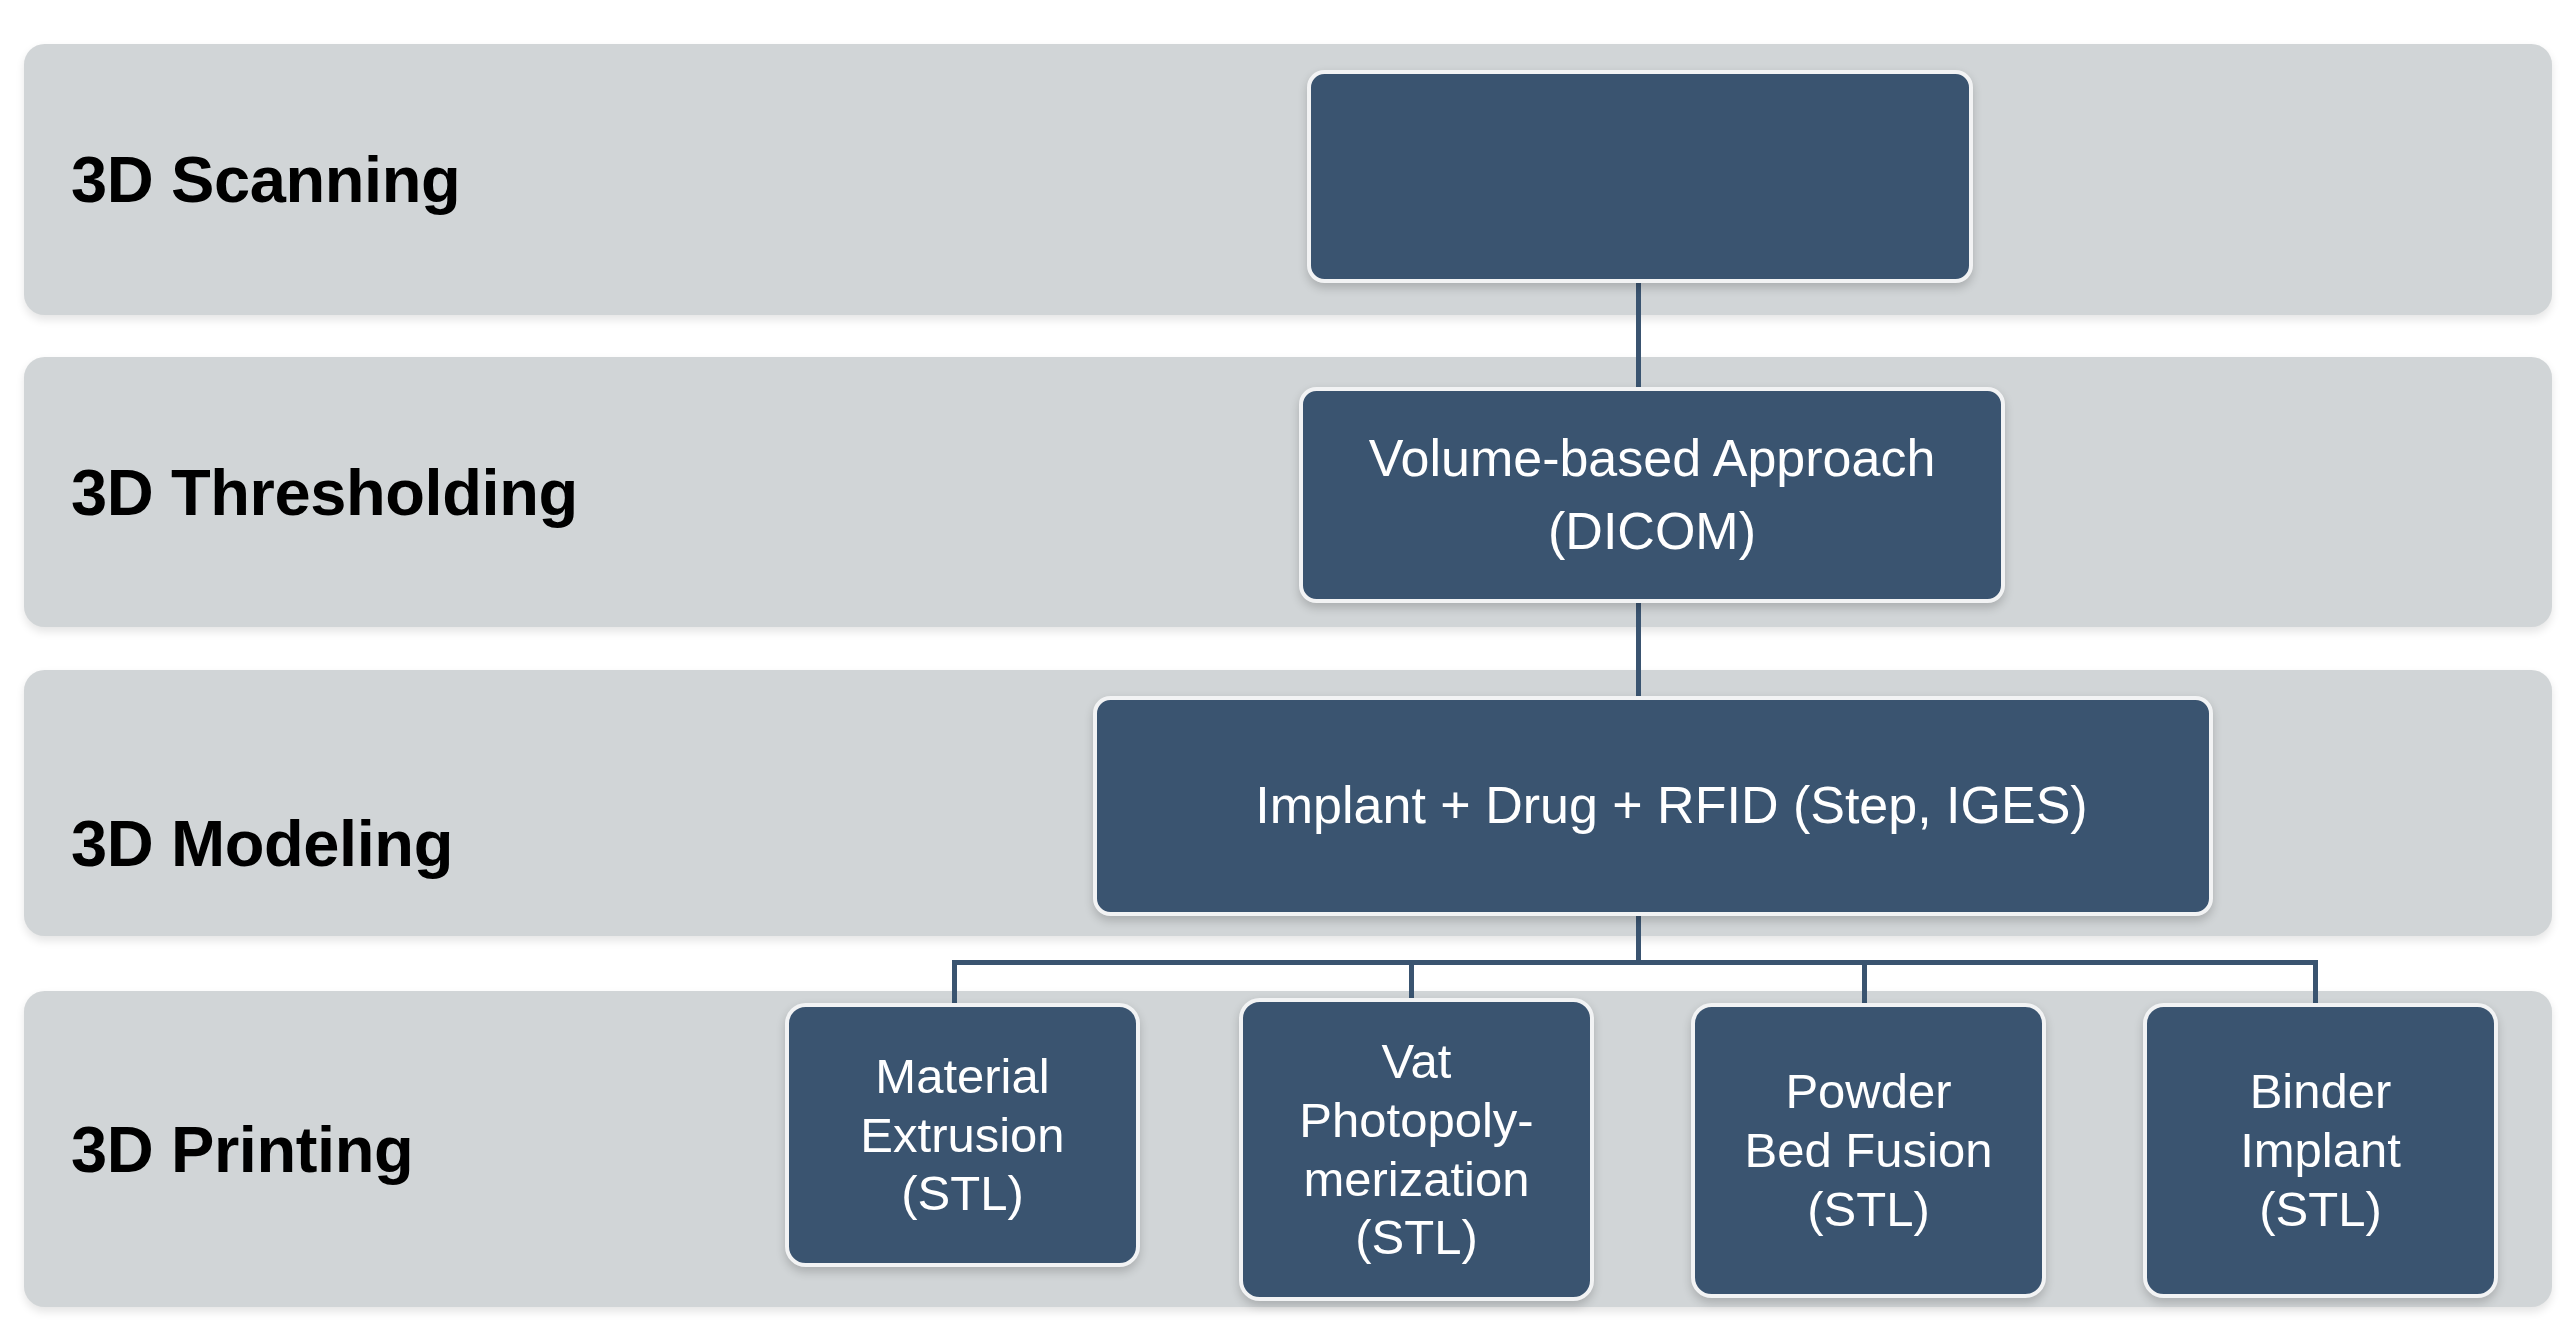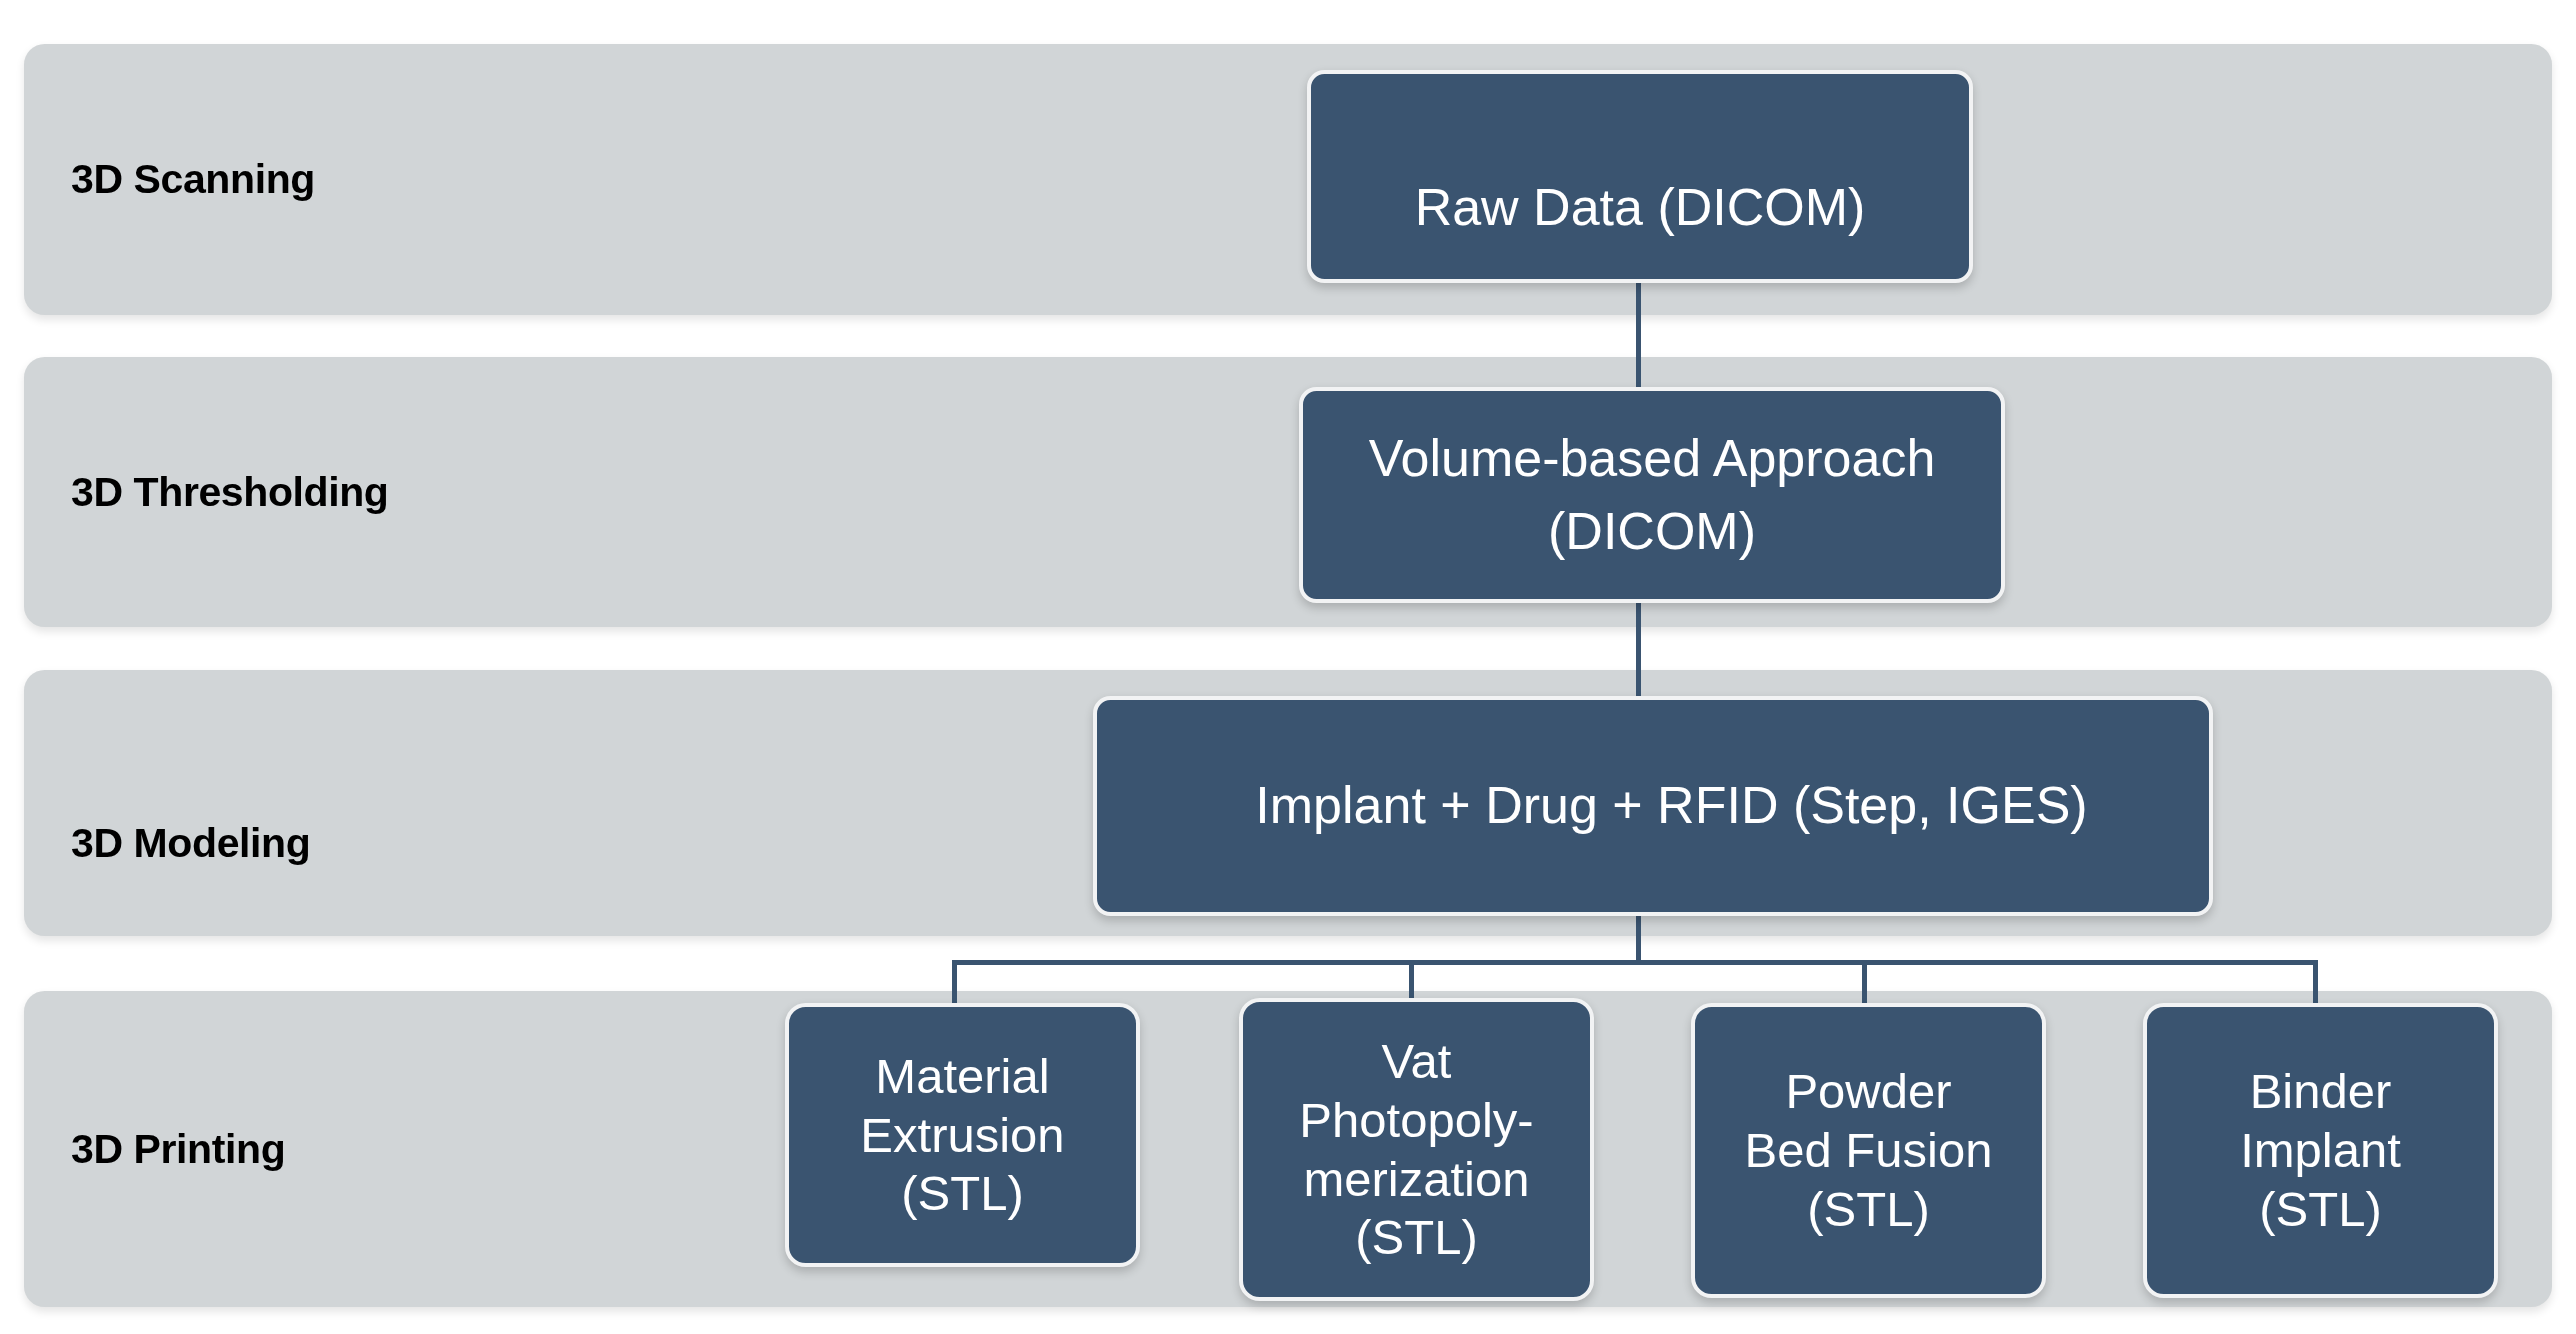--- a/index.html
+++ b/index.html
@@ -25,21 +25,21 @@
     width: 2528px;
     background: #d1d5d7;
     border-radius: 20.6px;
     box-shadow: 0 4.8px 8px rgba(0,0,0,0.10);
   }
   .band-label {
     position: absolute;
     left: 71px;
     color: #000000;
     font-weight: bold;
-    font-size: 41px;
+    font-size: 65px;
     letter-spacing: -0.4px;
     white-space: nowrap;
     line-height: 1;
     transform: translateY(-50%);
   }
 
   
   .node {
     position: absolute;
     background: #3a5470;
@@ -103,21 +103,20 @@
   <div class="conn-h" style="left:952px; top:960px; width:1366px;"></div>
 
   <div class="conn-v" style="left:952px; top:960px; height:78px;"></div>
   <div class="conn-v" style="left:1409px; top:960px; height:78px;"></div>
   <div class="conn-v" style="left:1862px; top:960px; height:78px;"></div>
   <div class="conn-v" style="left:2313px; top:960px; height:78px;"></div>
 
   <div class="node" style="left:1307px; top:70px; width:666px; height:213px;">
     <span class="txt">
       <br>
-      <span>Raw Data (DICOM)</span>
     </span>
   </div>
 
   <div class="node" style="left:1299px; top:387px; width:706px; height:216px;">
     <span class="txt">
       <span>Volume-based Approach</span><br>
       <span style="display:inline-block; margin-top:11px;">(DICOM)</span>
     </span>
   </div>
 

